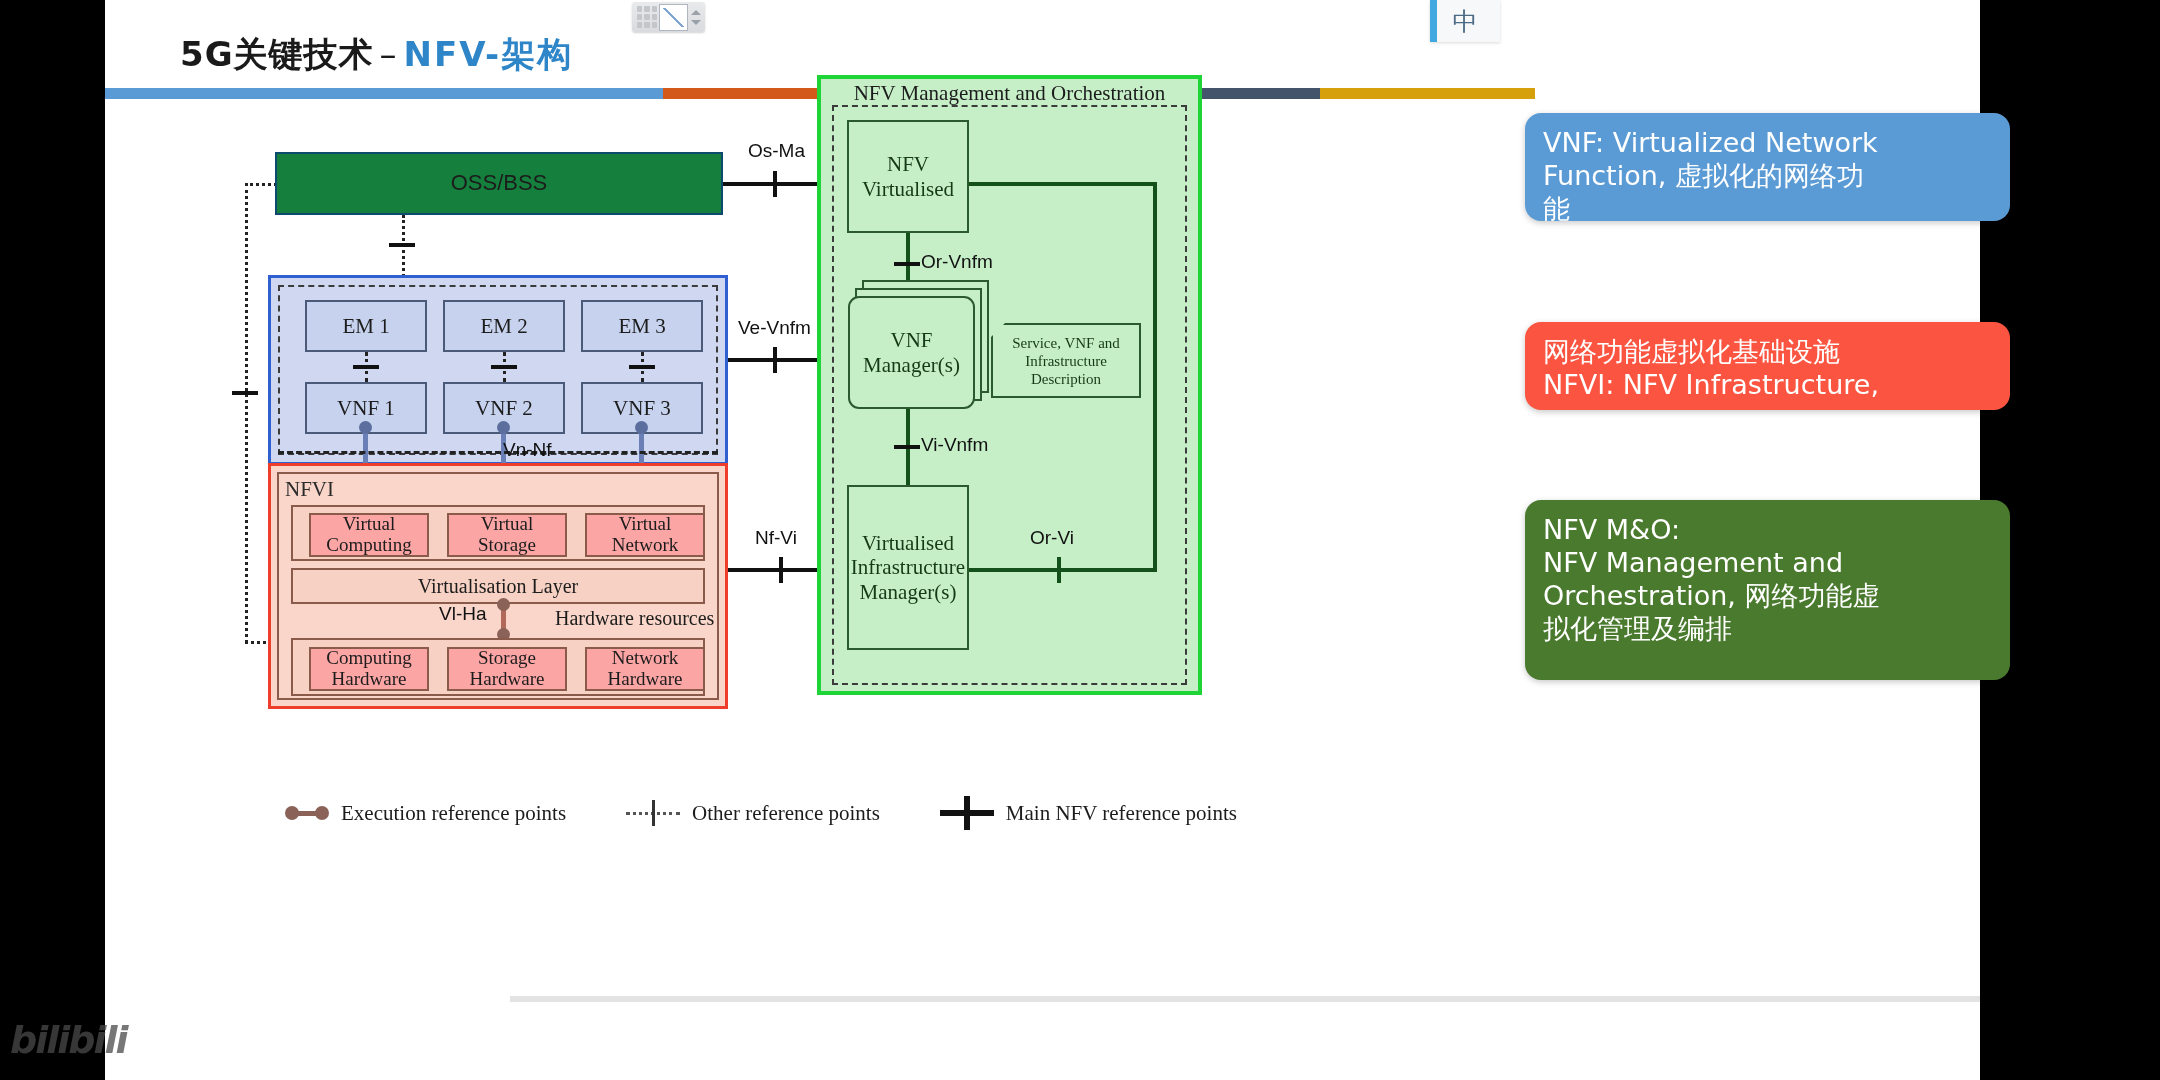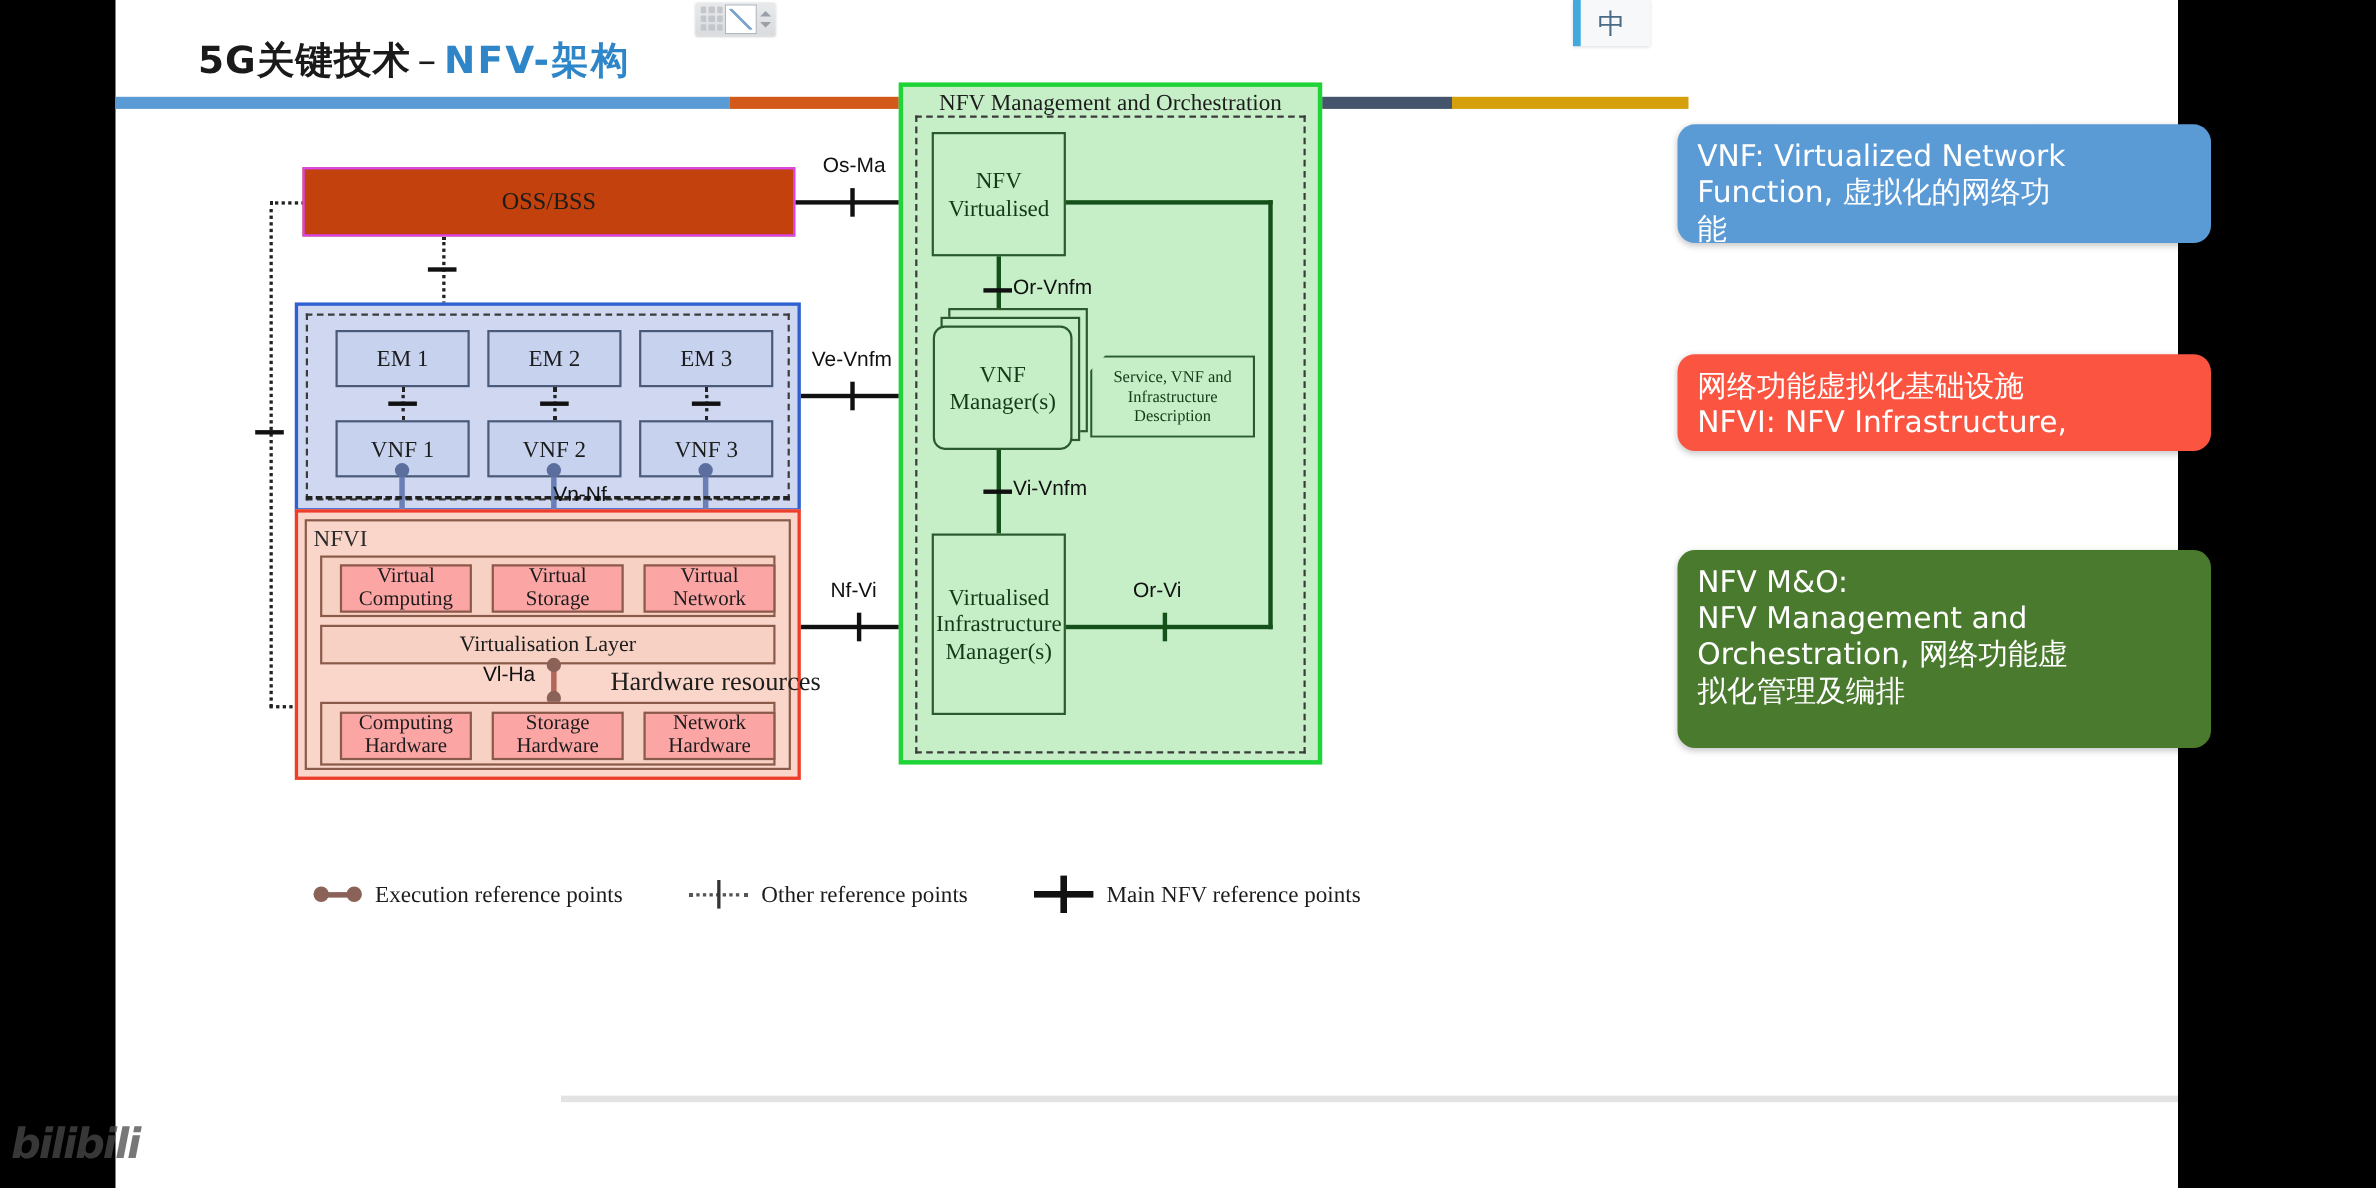--- a/index.html
+++ b/index.html
@@ -44,23 +44,23 @@
   #accent{position:absolute;left:0px;top:88px;width:1430px;height:11px;display:flex;}
   #accent div:nth-child(1){flex:0 0 39%;background:#5b9bd5;}
   #accent div:nth-child(2){flex:0 0 23%;background:#d3591a;}
   #accent div:nth-child(3){flex:0 0 23%;background:#44546a;}
   #accent div:nth-child(4){flex:1 1 auto;background:#d6a00c;}
 
   
   #diagram{position:absolute;left:0;top:95px;width:1530px;height:880px;}
   .abs{position:absolute;}
 
-  .boxline{border:2px solid #d946ef;background:#c2410c;box-sizing:border-box;
+  .boxline{border:2px solid #0c4a6e;background:#15803d;box-sizing:border-box;
       display:flex;align-items:center;justify-content:center;
-      font-family:Liberation Serif, serif;color:#1c1c1c;text-align:center;line-height:1.12;}
+      font-family:Liberation Sans, sans-serif;color:#1c1c1c;text-align:center;line-height:1.12;}
 
   
   #ossbss{left:170px;top:57px;width:448px;height:63px;font-size:22px;}
 
   
   #bluebox{left:163px;top:180px;width:460px;height:190px;background:#cfd8f0;
       border:3px solid #2f5fd0;box-sizing:border-box;}
   #bluedash{left:173px;top:190px;width:440px;height:170px;border:2px dashed #3b3b3b;box-sizing:border-box;}
   .emvnf{background:#c7d2ee;border:2px solid #4a5a78;box-sizing:border-box;
       font-family:"Liberation Serif",serif;font-size:21px;color:#1c1c1c;
@@ -70,21 +70,21 @@
   #redbox{left:163px;top:368px;width:460px;height:246px;background:#f9d6c9;
       border:3px solid #ee3d2a;box-sizing:border-box;}
   #redinner{left:172px;top:377px;width:442px;height:228px;border:2px solid #8a5a4a;box-sizing:border-box;}
   #nfvi-label{left:180px;top:382px;font-family:"Liberation Serif",serif;font-size:21px;color:#2b2b2b;}
   .nfvipanel{border:2px solid #8a5a4a;background:#f7d2c4;box-sizing:border-box;}
   .nfvicell{border:2px solid #8a5a4a;background:#fca5a5;box-sizing:border-box;
       font-family:"Liberation Serif",serif;font-size:19px;color:#1c1c1c;line-height:1.1;
       display:flex;align-items:center;justify-content:center;text-align:center;}
   #virtlayer{font-family:"Liberation Serif",serif;font-size:20px;color:#1c1c1c;
       display:flex;align-items:center;justify-content:center;}
-  #hwres-label{font-family:"Liberation Serif",serif;font-size:24px;color:#1c1c1c;}
+  #hwres-label{font-family:"Liberation Serif",serif;font-size:20px;color:#1c1c1c;}
 
   
   #greenbox{left:712px;top:-20px;width:385px;height:620px;background:#c6efc8;
       border:4px solid #1fd436;box-sizing:border-box;}
   #greendash{left:727px;top:10px;width:355px;height:580px;border:2px dashed #3b3b3b;box-sizing:border-box;}
   #mano-title{left:712px;top:-14px;width:385px;text-align:center;
       font-family:"Liberation Serif",serif;font-size:21px;color:#1c1c1c;}
   .greenbox-el{border:2px solid #2b5a2e;background:#c6efc8;box-sizing:border-box;
       font-family:"Liberation Serif",serif;font-size:21px;color:#153a17;line-height:1.15;
       display:flex;align-items:center;justify-content:center;text-align:center;}

